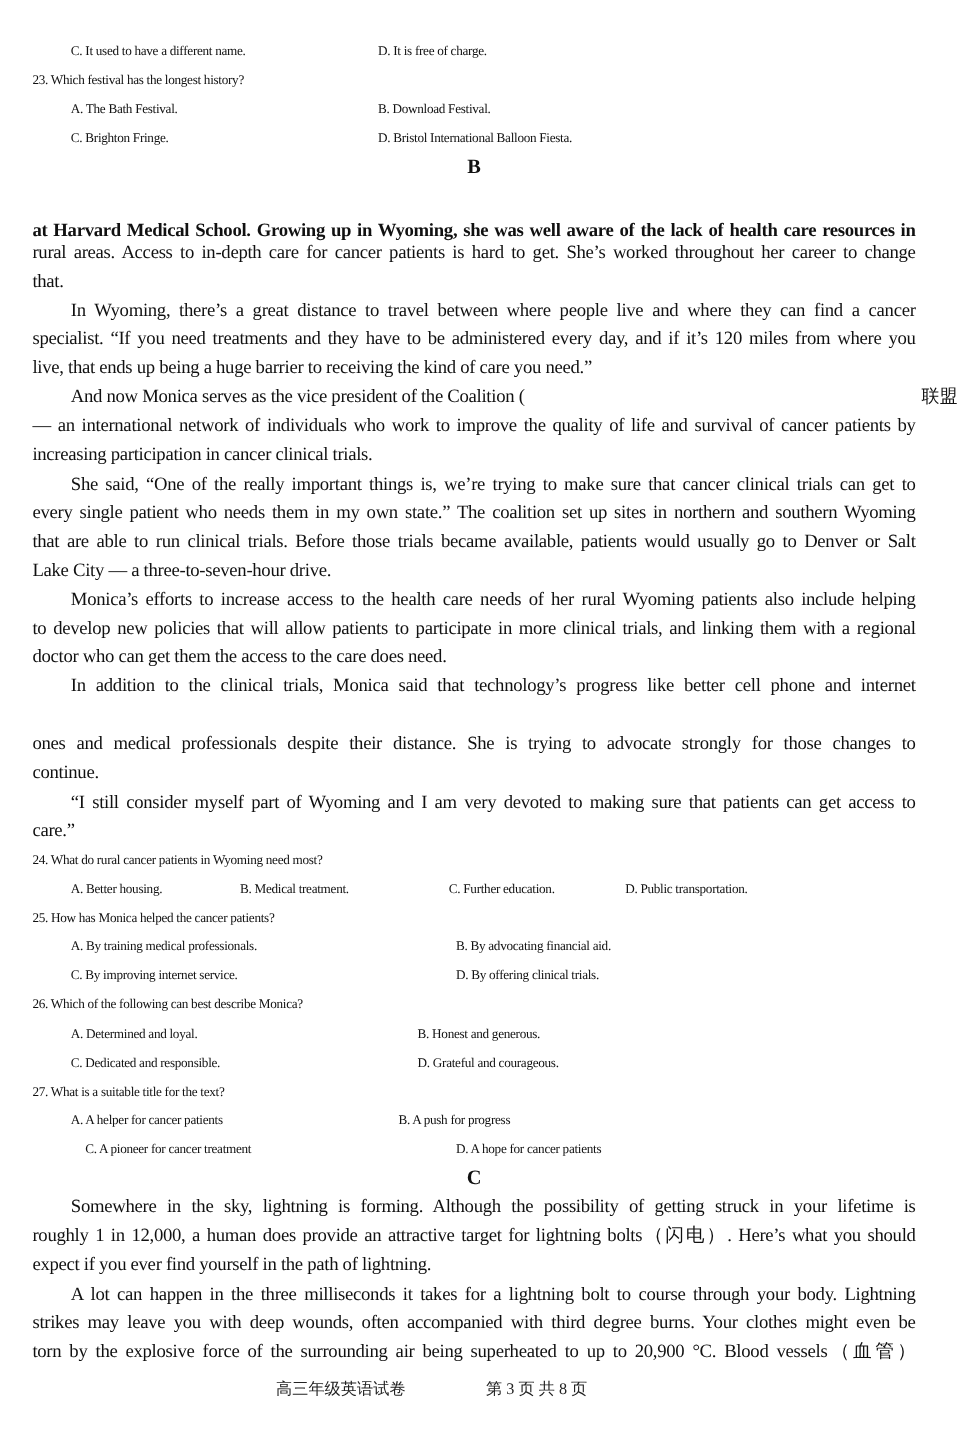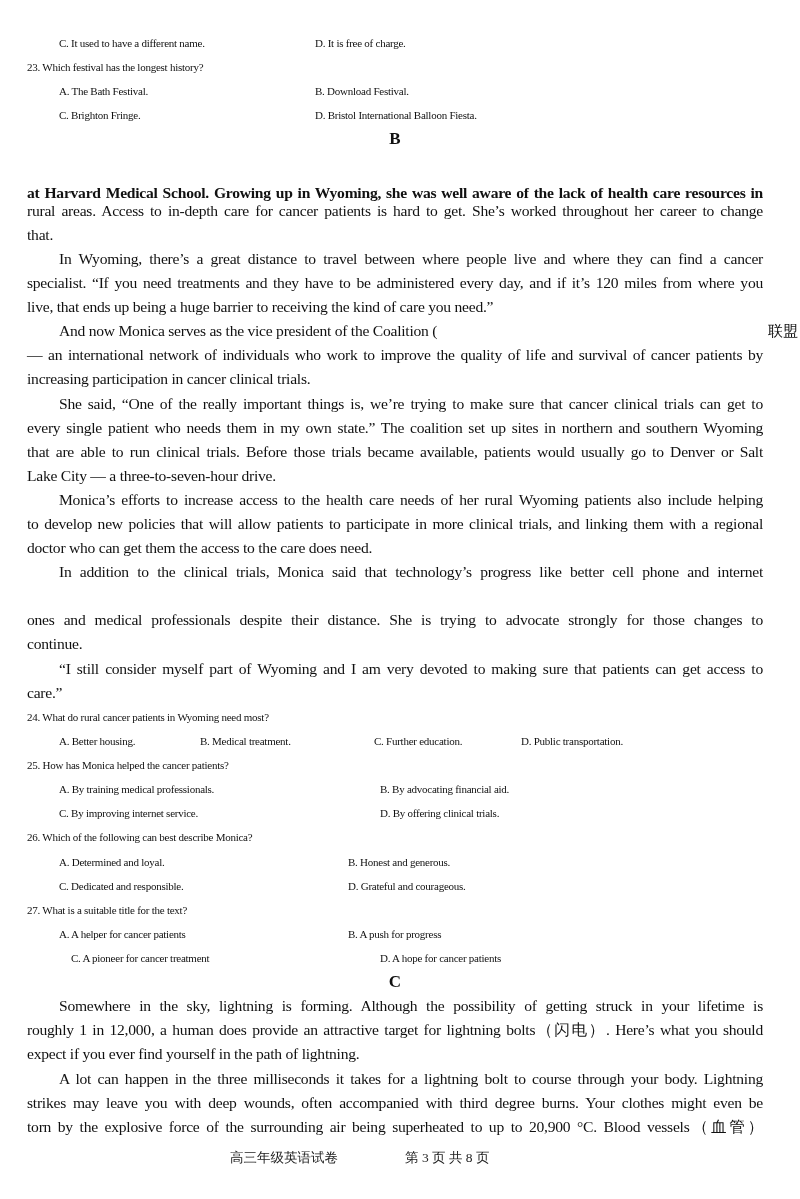--- a/index.html
+++ b/index.html
@@ -87,21 +87,21 @@
   <div class="opt" style="left:380px; top:801px;">D. By offering clinical trials.</div>
 
   <div class="opt" style="left:27px; top:825px;">26. Which of the following can best describe Monica?</div>
   <div class="opt" style="left:59px; top:850px;">A. Determined and loyal.</div>
   <div class="opt" style="left:348px; top:850px;">B. Honest and generous.</div>
   <div class="opt" style="left:59px; top:874px;">C. Dedicated and responsible.</div>
   <div class="opt" style="left:348px; top:874px;">D. Grateful and courageous.</div>
 
   <div class="opt" style="left:27px; top:898px;">27. What is a suitable title for the text?</div>
   <div class="opt" style="left:59px; top:922px;">A. A helper for cancer patients</div>
-  <div class="opt" style="left:348px; top:922px;text-align:right;">B. A push for progress</div>
+  <div class="opt" style="left:332px; top:922px;text-align:right;">B. A push for progress</div>
   <div class="opt" style="left:71px; top:946px;">C. A pioneer for cancer treatment</div>
   <div class="opt" style="left:380px; top:946px;">D. A hope for cancer patients</div>
 
   <div class="section-letter" style="top:970px;">C</div>
 
   <div class="line justify indent" style="top:994px;">Somewhere in the sky, lightning is forming. Although the possibility of getting struck in your lifetime is</div>
   <div class="line justify" style="top:1018px;">roughly 1 in 12,000, a human does provide an attractive target for lightning bolts（闪电）. Here’s what you should</div>
   <div class="line" style="top:1042px;">expect if you ever find yourself in the path of lightning.</div>
 
   <div class="line justify indent" style="top:1067px;">A lot can happen in the three milliseconds it takes for a lightning bolt to course through your body. Lightning</div>

